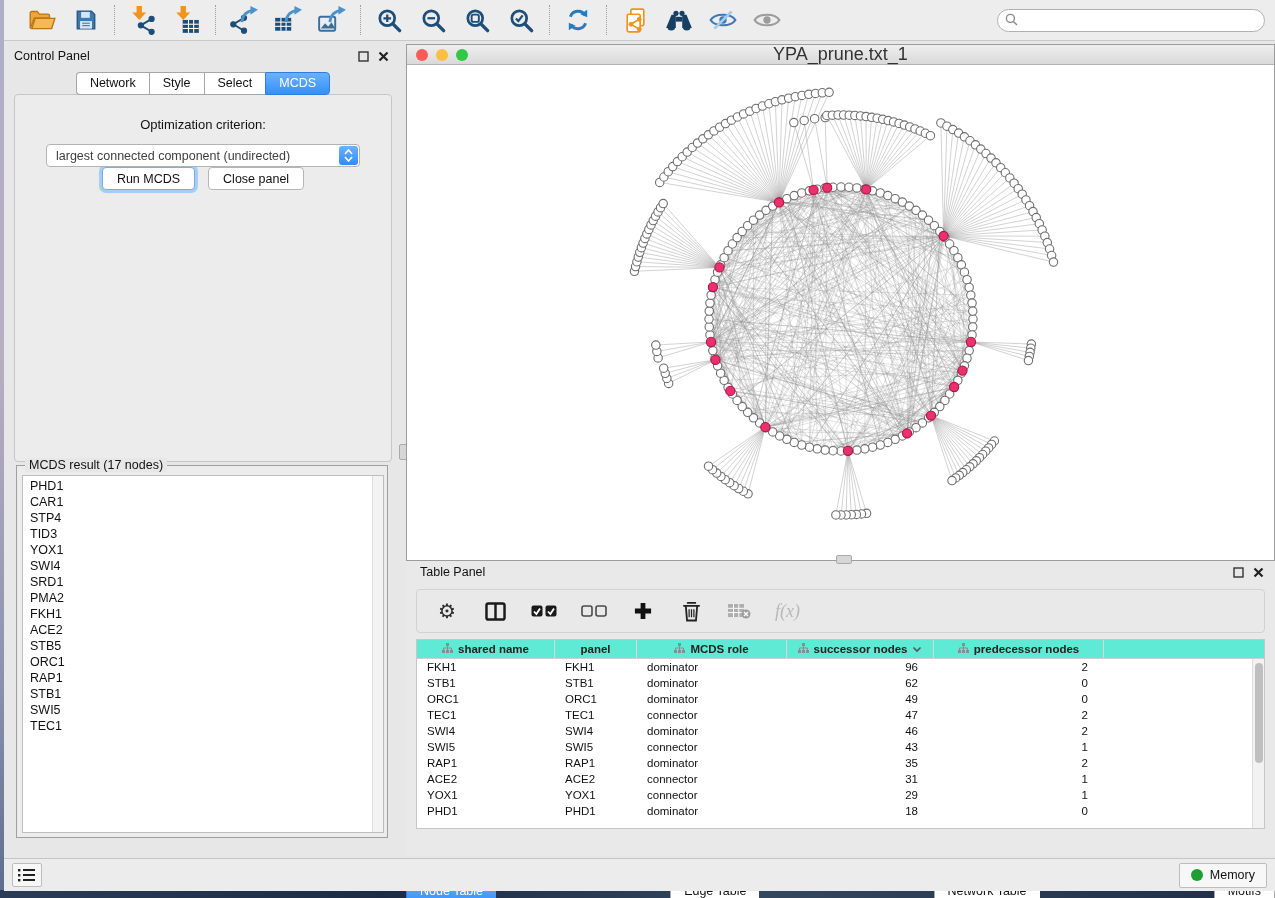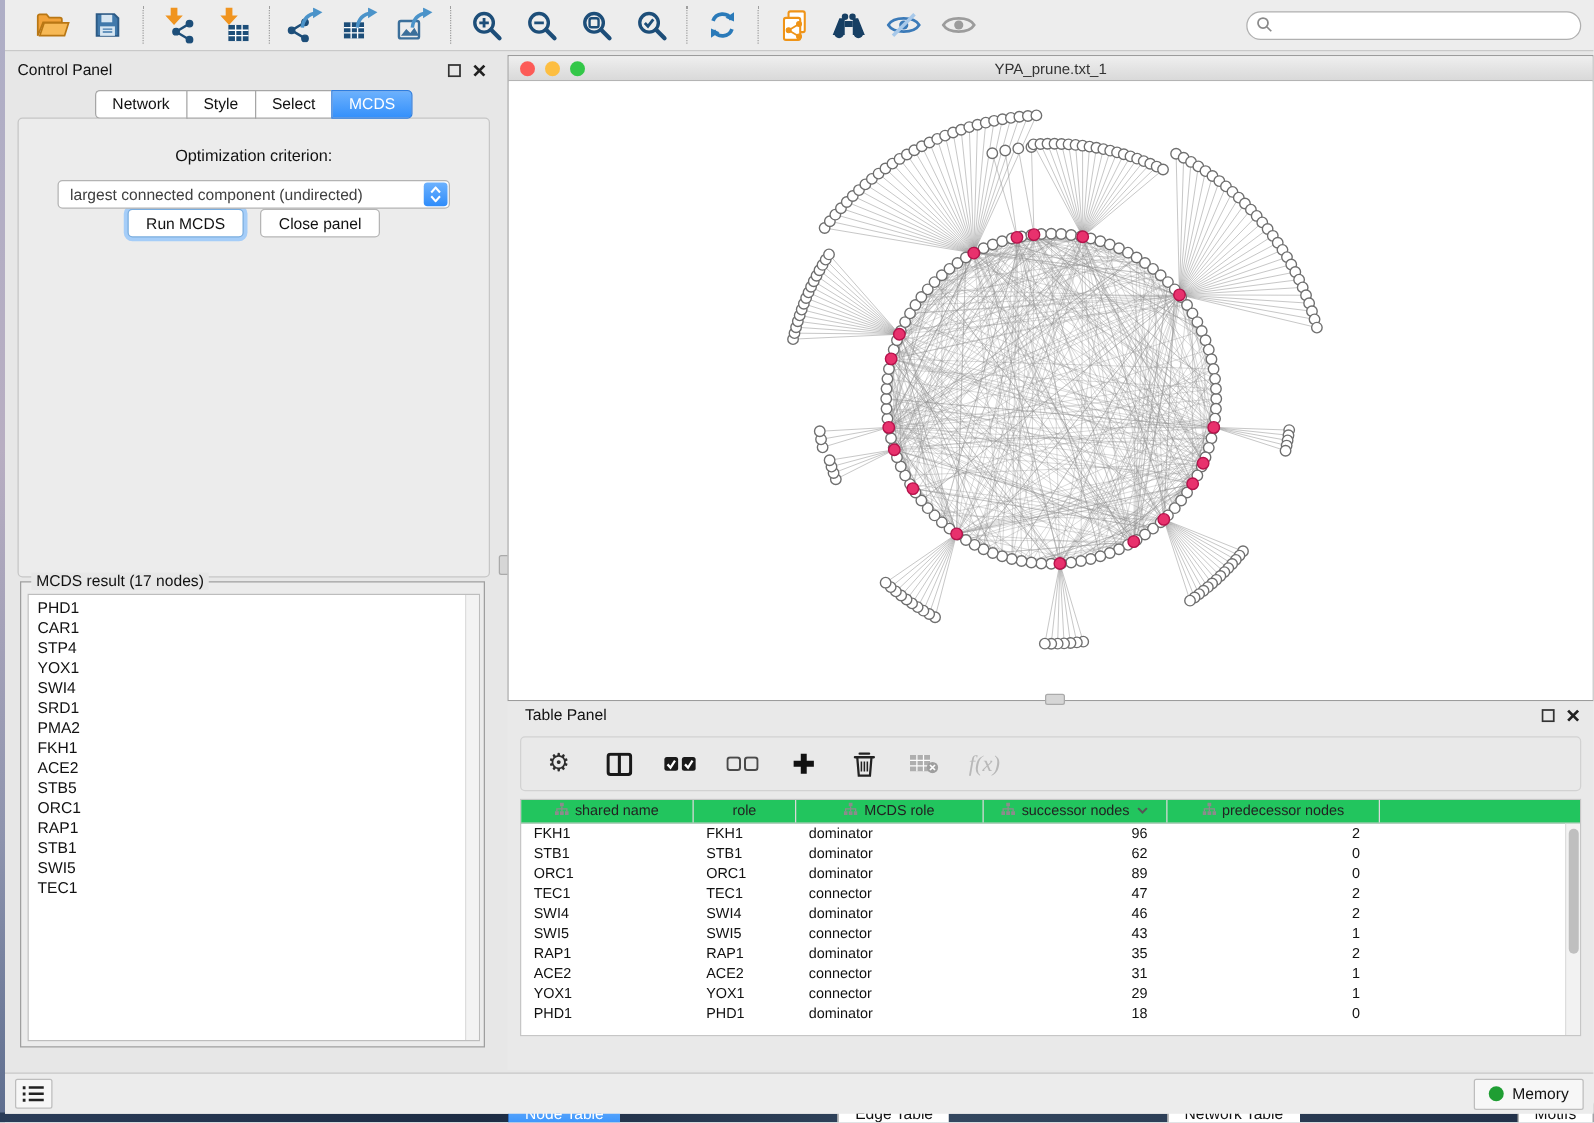--- a/index.html
+++ b/index.html
@@ -66,36 +66,36 @@
     border:1px solid #aaa; border-radius:2px; z-index:5; }
 
   
   .net-win { position:absolute; left:402px; top:44px; width:869px; height:517px;
     border:1px solid #9c9c9c; background:#fff; }
   .net-titlebar { position:absolute; left:0; top:0; width:100%; height:20px;
     background:linear-gradient(180deg,#efefef,#d9d9d9); border-bottom:1px solid #b4b4b4;
     display:flex; align-items:center; }
   .lights { display:flex; gap:8px; padding-left:9px; }
   .light { width:12px; height:12px; border-radius:50%; }
-  .net-title { position:absolute; left:0; right:0; text-align:center; font-size:12px; color:#333; }
+  .net-title { position:absolute; left:0; right:0; text-align:center; font-size:18px; color:#333; }
   .net-canvas { position:absolute; left:0; top:20px; width:867px; height:495px; background:#fff; }
 
   
   .tp { position:absolute; left:402px; top:561px; width:869px; height:295px; background:#e9e9e9; }
   .tp-header { position:absolute; left:0; top:0; width:100%; height:22px; display:flex; align-items:center; }
   .tp-title { padding-left:14px; font-size:12.5px; color:#111; }
   .tp-toolbar { position:absolute; left:10px; top:28px; width:849px; height:44px; background:#e9e9e9;
     border:1px solid #d2d2d2; border-radius:4px; display:flex; align-items:center; gap:24px; padding-left:18px; }
   .tpt-icon { display:flex; align-items:center; justify-content:center; min-width:24px; height:26px; cursor:default; }
   .tpt-icon.disabled { opacity:.9; }
   .fx-text { font-family:"Liberation Serif", serif; font-style:italic; font-size:18px; color:#b3b3b3; }
   .gear-glyph { font-size:20px; color:#2d2d2d; line-height:20px; }
 
   .tbl { position:absolute; left:10px; top:78px; width:849px; height:190px; background:#fff; border:1px solid #c6c6c6; }
-  .tbl-header { display:flex; height:19px; background:#22c55e; border-bottom:1px solid #cfcfcf; }
+  .tbl-header { display:flex; height:19px; background:#5eead4; border-bottom:1px solid #cfcfcf;font-weight:bold; }
   .th-cell { display:flex; align-items:center; justify-content:center; gap:5px; font-size:11.5px; color:#222;
     border-right:1px solid #d9d9d9; overflow:hidden; cursor:default; }
   .th-cell.filler { border-right:none; flex:1; }
   .tbl-body { position:relative; }
   .tr { display:flex; height:16px; }
   .td { font-size:11.5px; color:#111; line-height:16px; white-space:nowrap; overflow:hidden; }
   .td.left { padding-left:10px; }
   .td.num { text-align:right; padding-right:16px; }
   .tbl-scroll { position:absolute; right:0; top:19px; width:12px; height:169px; background:#f2f2f2; border-left:1px solid #ddd; }
   .thumb { position:absolute; left:1.5px; top:4px; width:8px; height:100px; background:#bfbfbf; border-radius:4px; }
@@ -342,20 +342,21 @@
           <button class="btn">Close panel</button>
         </div>
       </div>
       <div class="mcds-box">
         <span class="mcds-legend">MCDS result (17 nodes)</span>
         <div class="mcds-list">
           <div class="mcds-items" id="mcds-items">
               <div class="list-item">PHD1</div>
               <div class="list-item">CAR1</div>
               <div class="list-item">STP4</div>
+              <div class="list-item">TID3</div>
               <div class="list-item">YOX1</div>
               <div class="list-item">SWI4</div>
               <div class="list-item">SRD1</div>
               <div class="list-item">PMA2</div>
               <div class="list-item">FKH1</div>
               <div class="list-item">ACE2</div>
               <div class="list-item">STB5</div>
               <div class="list-item">ORC1</div>
               <div class="list-item">RAP1</div>
               <div class="list-item">STB1</div>
@@ -1372,21 +1373,21 @@
                     <rect x="4" y="0" width="3" height="3"></rect>
                     <rect x="0" y="7" width="3" height="3"></rect>
                     <rect x="4" y="7" width="3" height="3"></rect>
                     <rect x="8" y="7" width="3" height="3"></rect>
                   </g>
                   <path d="M5.5 3v2M1.5 7V5h8v2M5.5 5v2" stroke="#8c8c8c" fill="none"></path>
                 </svg></span>
               <span>shared name</span>
             </div>
             <div class="th-cell" style="width: 82px;">
-              <span>role</span>
+              <span>panel</span>
             </div>
             <div class="th-cell" style="width: 150px;">
               <span><svg viewBox="0 0 11 11" width="11" height="11">
                   <g fill="#8c8c8c">
                     <rect x="4" y="0" width="3" height="3"></rect>
                     <rect x="0" y="7" width="3" height="3"></rect>
                     <rect x="4" y="7" width="3" height="3"></rect>
                     <rect x="8" y="7" width="3" height="3"></rect>
                   </g>
                   <path d="M5.5 3v2M1.5 7V5h8v2M5.5 5v2" stroke="#8c8c8c" fill="none"></path>
@@ -1434,21 +1435,21 @@
               <div class="td left" style="width: 138px;">STB1</div>
               <div class="td left" style="width: 82px;">STB1</div>
               <div class="td left" style="width: 150px;">dominator</div>
               <div class="td num" style="width: 147px;">62</div>
               <div class="td num" style="width: 170px;">0</div>
             </div>
             <div class="tr">
               <div class="td left" style="width: 138px;">ORC1</div>
               <div class="td left" style="width: 82px;">ORC1</div>
               <div class="td left" style="width: 150px;">dominator</div>
-              <div class="td num" style="width: 147px;">89</div>
+              <div class="td num" style="width: 147px;">49</div>
               <div class="td num" style="width: 170px;">0</div>
             </div>
             <div class="tr">
               <div class="td left" style="width: 138px;">TEC1</div>
               <div class="td left" style="width: 82px;">TEC1</div>
               <div class="td left" style="width: 150px;">connector</div>
               <div class="td num" style="width: 147px;">47</div>
               <div class="td num" style="width: 170px;">2</div>
             </div>
             <div class="tr">

